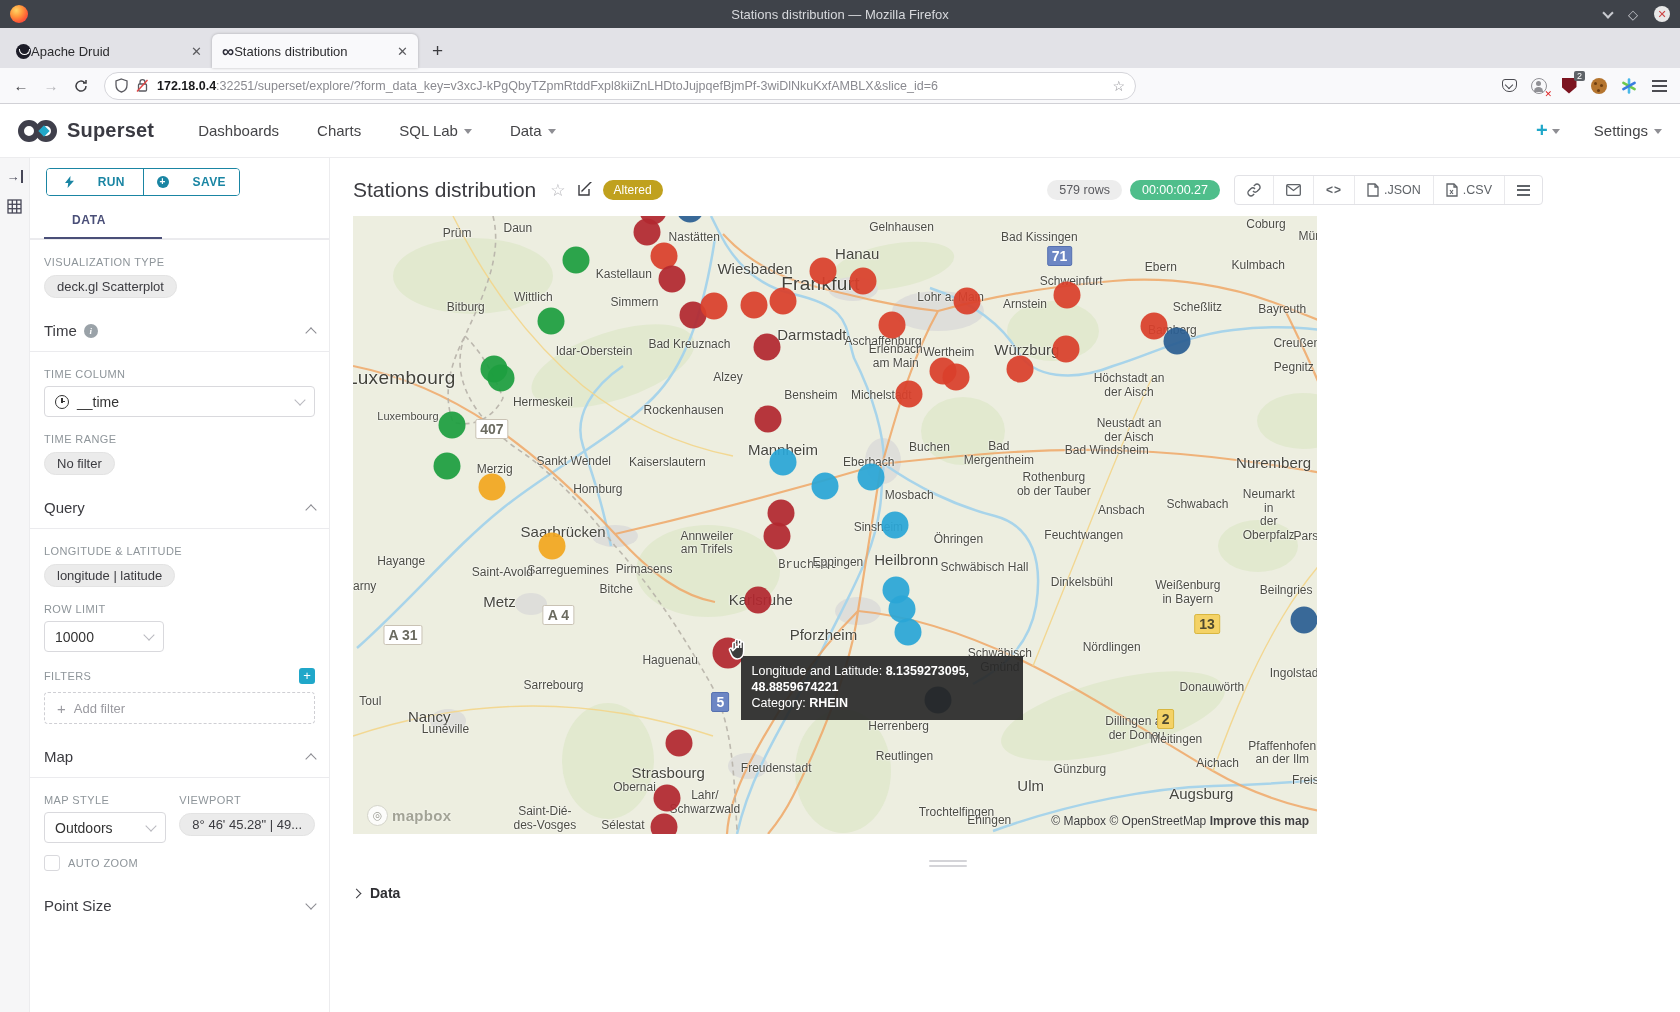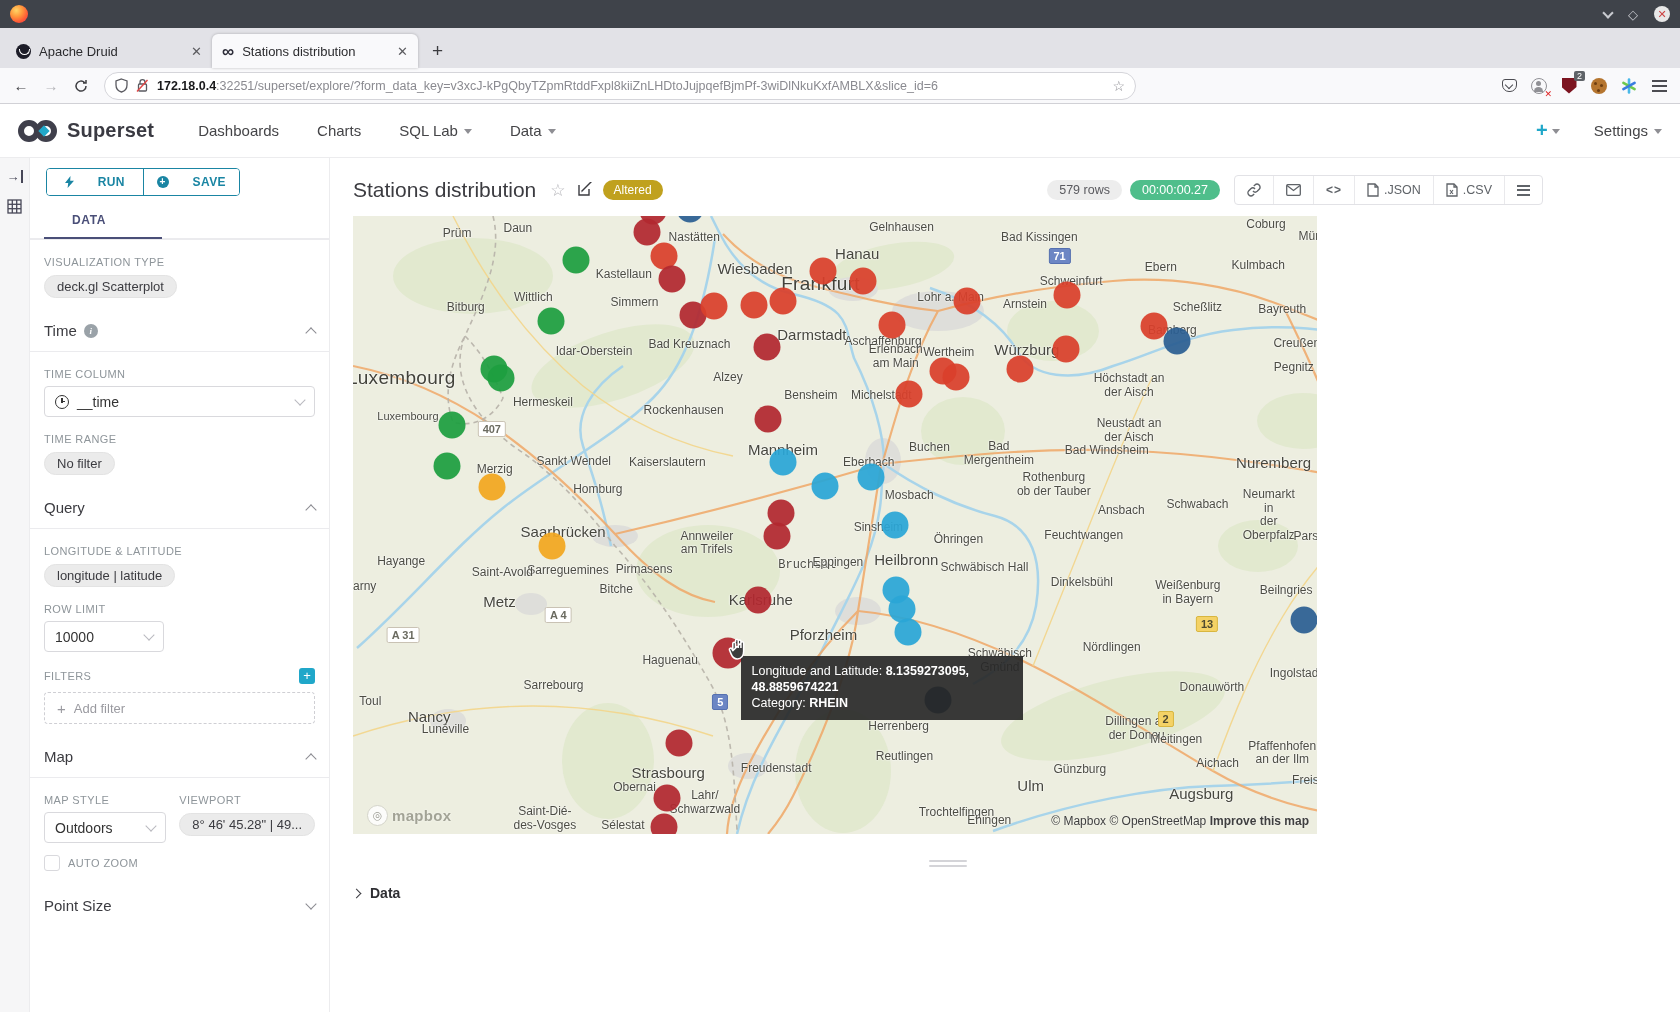--- a/index.html
+++ b/index.html
@@ -8,21 +8,21 @@
   
   .titlebar { height:28px; background:#3f434a; display:flex; align-items:center; padding:0 10px; position:relative; }
   .ff-logo { width:18px; height:18px; border-radius:50%; background:radial-gradient(circle at 35% 30%, #ffd567 0%, #ff9a3d 35%, #ff5d36 65%, #e33450 100%); }
   .win-title { position:absolute; left:0; right:0; text-align:center; color:#d7d9dd; font-size:13px; pointer-events:none; }
   .win-ctrls { margin-left:auto; display:flex; align-items:center; gap:16px; z-index:2; }
   .wc { color:#c9cbd0; font-size:13px; line-height:1; cursor:default; }
   .wc-close { width:16px; height:16px; border-radius:50%; background:#e8e8e8; color:#c44; font-size:11px; display:flex; align-items:center; justify-content:center; font-weight:bold; }
   .chev-dn { width:8px; height:8px; border-right:2px solid #c9cbd0; border-bottom:2px solid #c9cbd0; transform:rotate(45deg); margin-top:-3px; }
 
   .tabstrip { height:40px; background:#e2e2e7; display:flex; align-items:flex-end; padding:0 6px; }
-  .tab { width:206px; height:34px; display:flex; align-items:center; gap:8px; padding:0 10px; font-size:13px; color:#2b2b2e; border-radius:6px 6px 0 0; position:relative; }
+  .tab { width:206px; height:34px; display:flex; align-items:center; gap:0; padding:0 10px; font-size:13px; color:#2b2b2e; border-radius:6px 6px 0 0; position:relative; }
   .tab.active { background:#f9f9fb; box-shadow:0 0 3px rgba(0,0,0,.25); }
   .tab .close { margin-left:auto; color:#5a5a5e; font-size:13px; }
   .druid-ico { width:15px; height:15px; border-radius:50%; background:#1c1c28; position:relative; flex:0 0 15px; }
   .druid-ico::after { content:""; position:absolute; left:3px; top:5px; width:9px; height:5px; border:1.5px solid #fff; border-top:none; border-radius:0 0 8px 8px; }
   .sset-ico { color:#2e2e3a; font-size:17px; font-weight:bold; line-height:1; flex:0 0 auto; }
   .newtab { font-size:19px; color:#3c3c40; margin:0 0 6px 14px; }
 
   .urlrow { height:36px; background:#f9f9fb; border-bottom:1px solid #d1d1d6; display:flex; align-items:center; padding:0 8px; gap:4px; }
   .navbtn { width:26px; height:26px; display:flex; align-items:center; justify-content:center; font-size:15px; color:#3e3e42; border-radius:3px; }
   .navbtn.dis { color:#b4b4b8; }
@@ -117,21 +117,21 @@
 
   
   .map { width:964px; height:618px; margin-top:8px; background:#edeee0; position:relative; overflow:hidden; }
   .map svg.base { position:absolute; inset:0; }
   .lbl { position:absolute; transform:translate(-50%,-50%); font-size:12px; color:#4c4c44; white-space:pre-line; text-align:center; line-height:1.15; text-shadow:0 0 2px #fff,0 0 2px #fff; }
   .lbl.big { font-size:19px; color:#42423a; letter-spacing:.3px; }
   .lbl.med { font-size:15px; color:#46463e; }
   .lbl.sm { font-size:11px; }
   .pt { position:absolute; width:27px; height:27px; border-radius:50%; transform:translate(-50%,-50%); opacity:.93; }
   .pt.hov { width:31px; height:31px; }
-  .shield { position:absolute; transform:translate(-50%,-50%); font-size:11px; padding:1px 4px; border-radius:2px; font-weight:bold; }
+  .shield { position:absolute; transform:translate(-50%,-50%); font-size:14px; padding:1px 4px; border-radius:2px; font-weight:bold; }
   .shield.white { background:#fff; border:1px solid #c9c2b4; color:#6b6b60; }
   .shield.blue { background:#6c86c4; border:1px solid #5570b0; color:#fff; }
   .shield.yellow { background:#f4d266; border:1px solid #d8b63f; color:#4f4a30; }
   .tooltip { position:absolute; left:40.2%; top:71.2%; width:282px; background:rgba(40,40,40,.92); color:#fff; font-size:12.5px; line-height:16px; padding:7px 11px 9px 11px; z-index:5; }
   .tooltip b { font-weight:bold; }
   .hand { position:absolute; left:38.6%; top:68.2%; width:26px; height:26px; z-index:6; }
   .mb-logo { position:absolute; left:14px; bottom:8px; display:flex; align-items:center; gap:4px; opacity:.85; z-index:4; }
   .mb-circle { width:21px; height:21px; border-radius:50%; background:#fff; border:1px solid #cfcfc6; color:#8d8d85; font-size:11px; font-weight:bold; display:flex; align-items:center; justify-content:center; }
   .mb-word { color:#969689; font-size:15px; font-weight:bold; letter-spacing:.3px; text-shadow:0 0 2px #fff; }
   .attrib { position:absolute; right:8px; bottom:6px; font-size:12px; color:#3f3f3f; z-index:4; text-shadow:0 0 2px rgba(255,255,255,.7); }
@@ -142,20 +142,21 @@
   .drag-handle i { width:38px; height:2px; background:#d4d4d8; border-radius:1px; }
   .data-row { margin-top:18px; display:flex; align-items:center; gap:10px; }
   .data-chev { width:7px; height:7px; border-right:1.8px solid #3b3b40; border-top:1.8px solid #3b3b40; transform:rotate(45deg); }
   .data-label { font-size:14px; font-weight:bold; color:#2f2f33; }
 </style>
 </head>
 <body>
 
 <div class="titlebar">
   <div class="ff-logo"></div>
+  <div class="win-title">Stations distribution — Mozilla Firefox</div>
   <div class="win-ctrls">
     <span class="chev-dn"></span>
     <span class="wc">◇</span>
     <span class="wc-close">✕</span>
   </div>
 </div>
 
 <div class="tabstrip">
   <div class="tab">
     <span class="druid-ico"></span>

